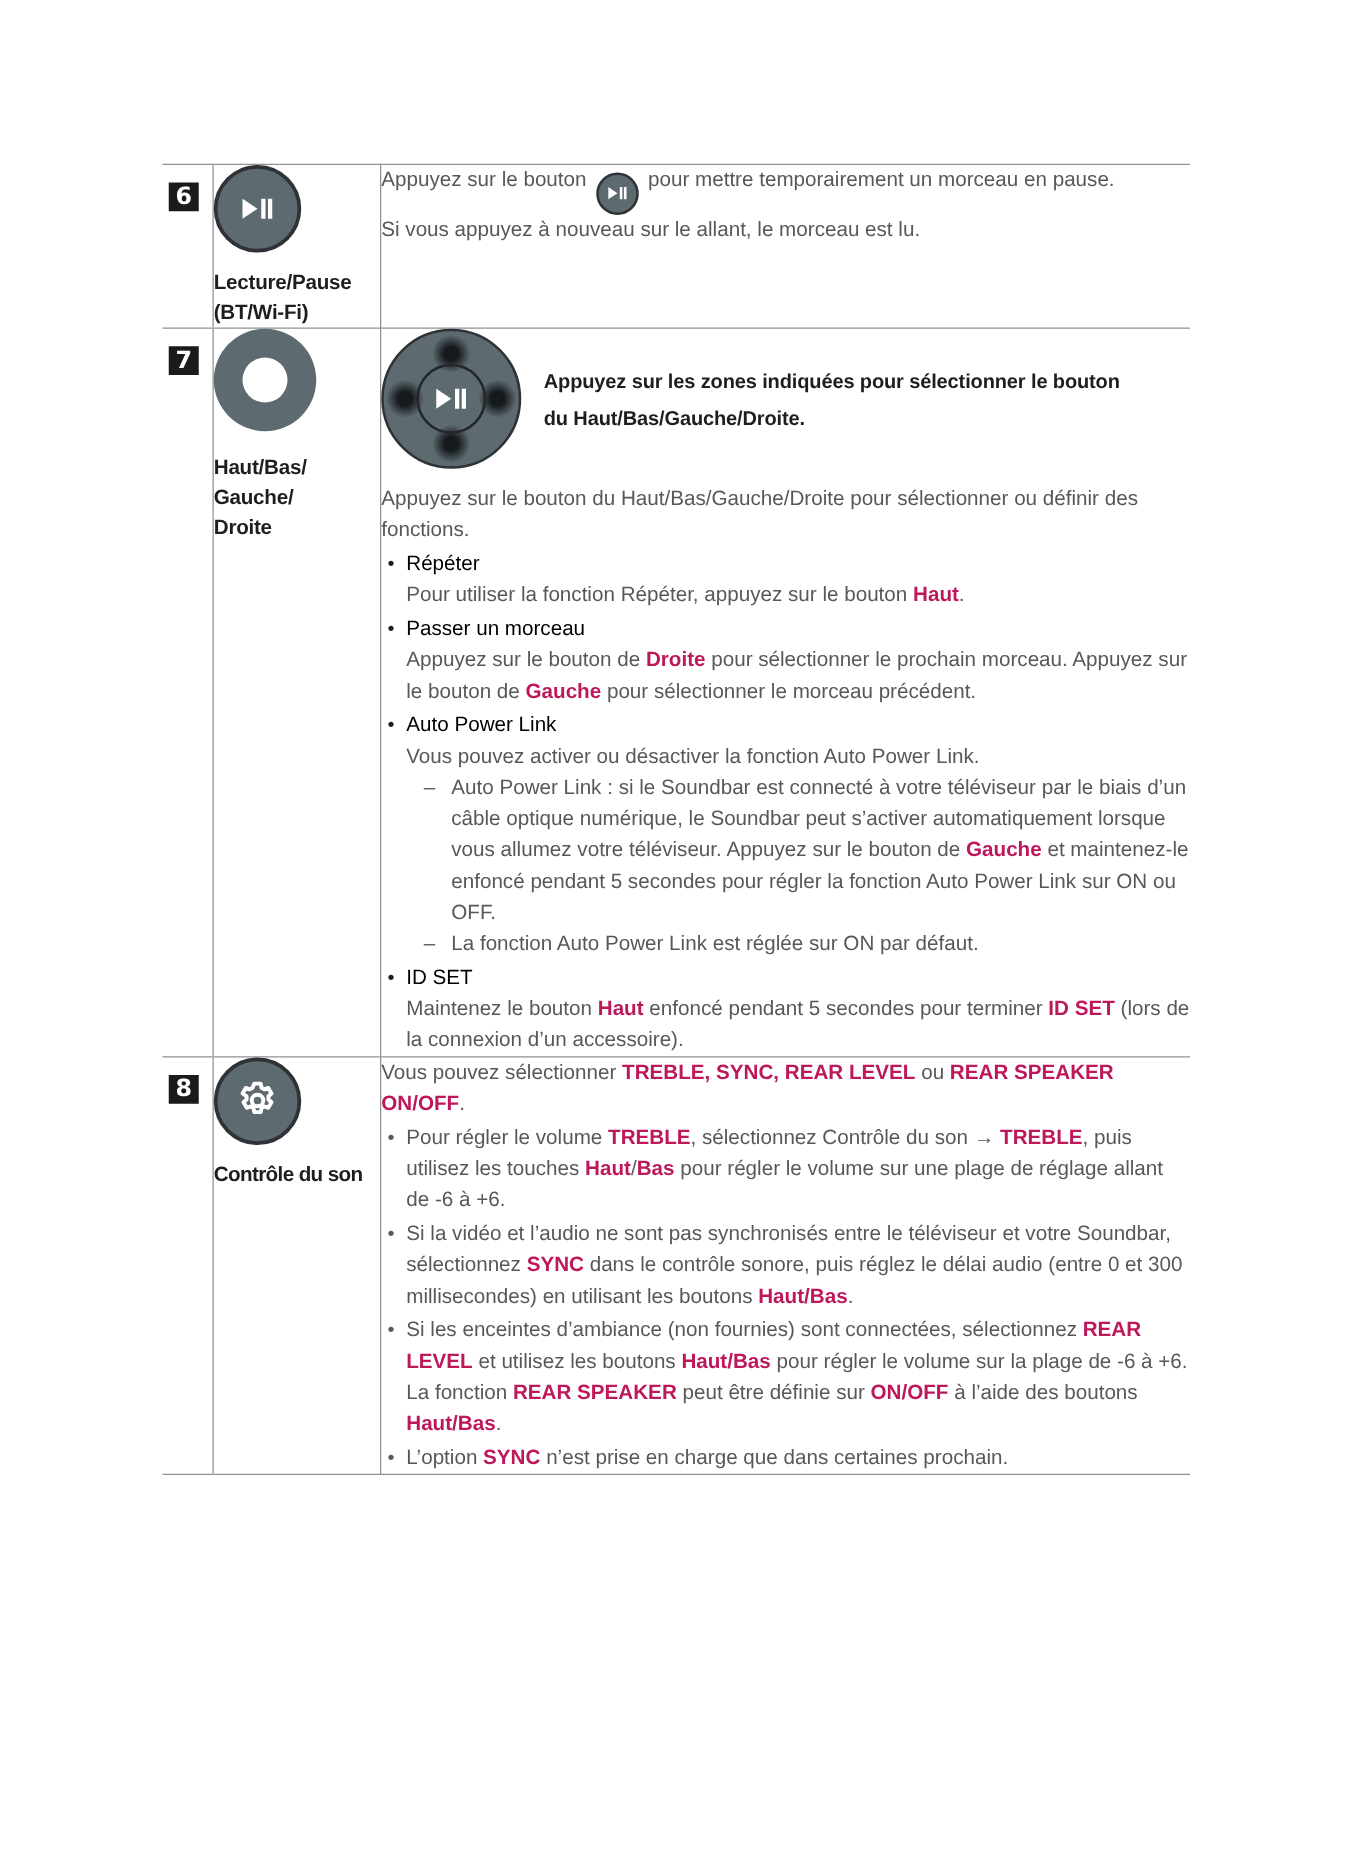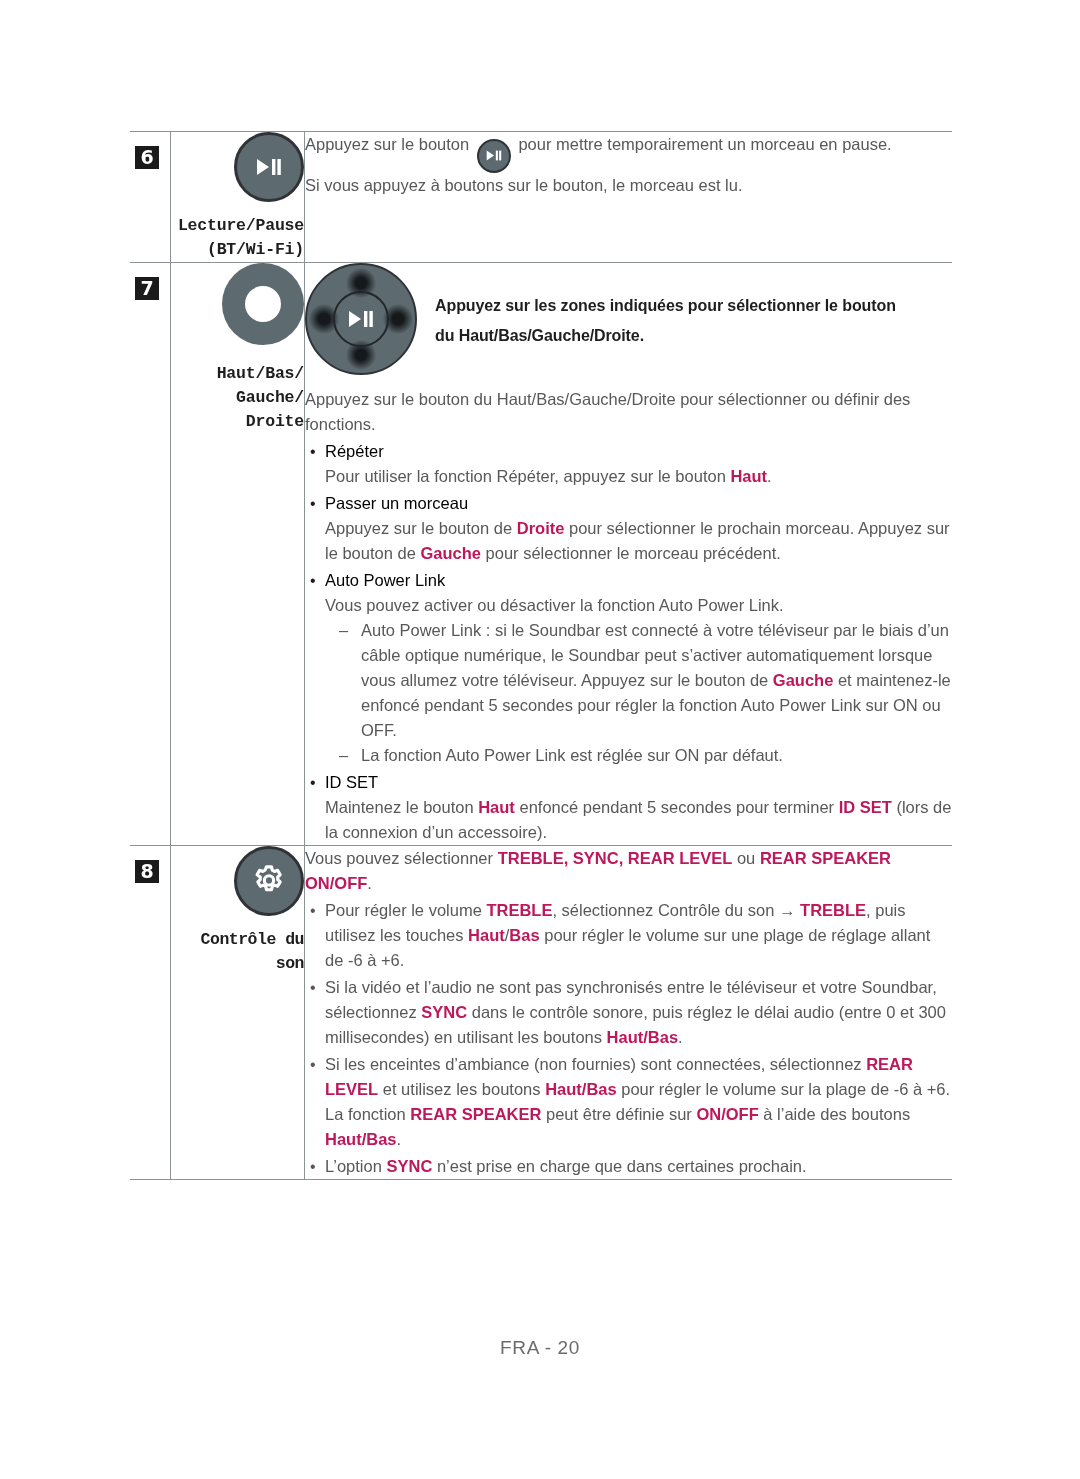--- a/index.html
+++ b/index.html
@@ -50,23 +50,22 @@
     font-size: 19px;
     line-height: 23px;
     width: 24px;
     height: 23px;
     text-align: center;
     margin: 14px 0 0 5px;
     font-family: "DejaVu Sans", sans-serif;
   }
 
   .cell-icon {
-    text-align: right;
+    text-align: left;
     padding: 16px 6px 20px 6px;
-    font-family: Liberation Mono, monospace;
   }
   .icon-caption {
     margin-top: 12px;
     font-size: 16.5px;
     line-height: 24px;
     font-weight: bold;
     color: #1e1e1e;
     letter-spacing: -0.2px;
   }
   .icon-caption.tight { letter-spacing: -0.5px; }
@@ -245,21 +244,21 @@
             <span>Appuyez sur le bouton</span>
             <span class="inline-circle">
               <svg width="16" height="11" viewBox="0 0 26 18" aria-hidden="true">
                 <polygon points="1,1 13,9 1,17" fill="#ffffff"></polygon>
                 <rect x="16" y="1" width="3.4" height="16" fill="#ffffff"></rect>
                 <rect x="21.4" y="1" width="3.4" height="16" fill="#ffffff"></rect>
               </svg>
             </span>
             <span>pour mettre temporairement un morceau en pause.</span>
           </p>
-          <p class="para">Si vous appuyez à boutons sur le bouton, le morceau est lu.</p>
+          <p class="para">Si vous appuyez à nouveau sur le allant, le morceau est lu.</p>
         </td>
       </tr>
 
       <tr>
         <td class="col-num cell-num">
           <span class="num-badge">7</span>
         </td>
         <td class="col-icon cell-icon">
           <span class="ring-btn"></span>
           <div class="icon-caption">
@@ -361,15 +360,14 @@
 
           <div class="bullet-l1 body-bullet">
             <span>L’option </span><b>SYNC</b><span> n’est prise en charge que dans certaines prochain.</span>
           </div>
         </td>
       </tr>
 
     </tbody>
   </table>
 
-  <div class="footer">FRA - 20</div>
 
 </div>
 
 </body></html>

